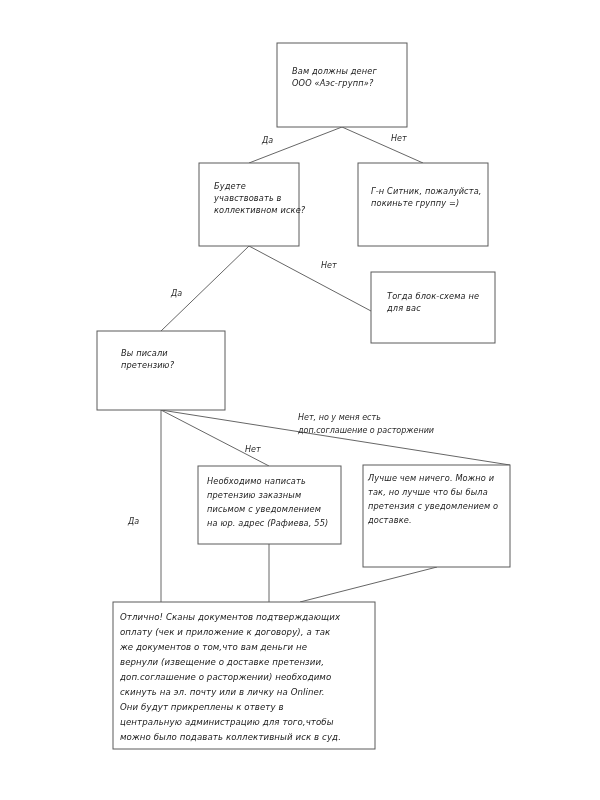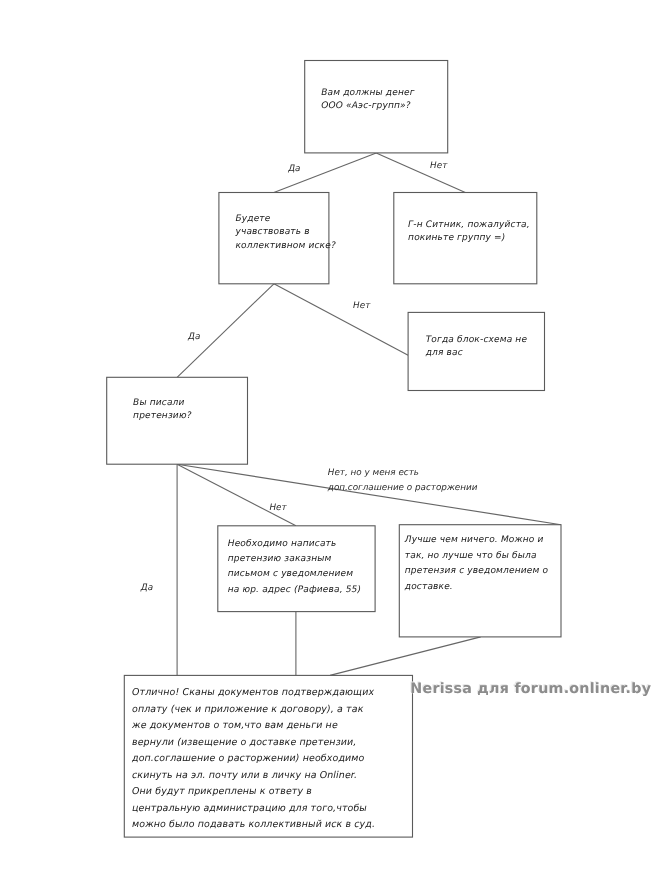--- a/index.html
+++ b/index.html
@@ -10,21 +10,21 @@
   body {
     width: 600px;
     height: 800px;
     position: relative;
     overflow: hidden;
     font-family: "DejaVu Sans", sans-serif;
   }
   #chart-root {
     position: absolute;
     left: 0;
-    top: 12px;
+    top: 0;
     width: 600px;
     height: 632px;
   }
   svg.flow {
     display: block;
     width: 600px;
     height: 800px;
     background: #ffffff;
   }
   .node-rect {
@@ -124,14 +124,13 @@
         <text x="262" y="143" class="edge-label">Да</text>
         <text x="391" y="141" class="edge-label">Нет</text>
         <text x="171" y="296" class="edge-label">Да</text>
         <text x="321" y="268" class="edge-label">Нет</text>
         <text x="245" y="452" class="edge-label">Нет</text>
         <text x="128" y="524" class="edge-label">Да</text>
         <text x="298" y="420" class="edge-label">Нет, но у меня есть</text>
         <text x="298" y="433" class="edge-label">доп.соглашение о расторжении</text>
       </g>
   </svg>
-  <div class="watermark">Nerissa для forum.onliner.by</div>
 </div>
 
 </body></html>

